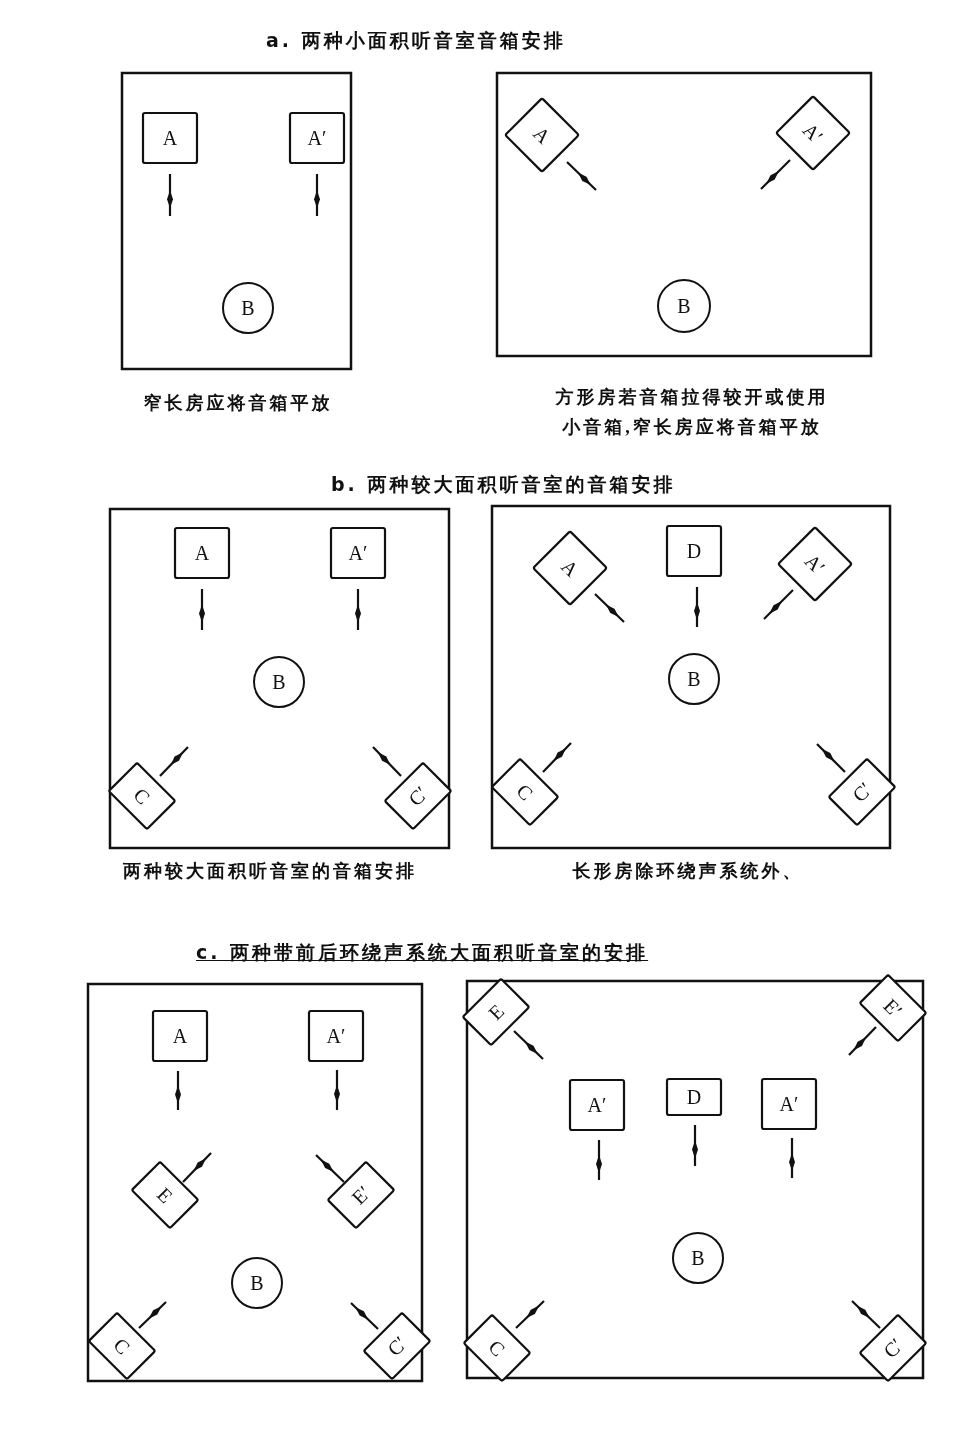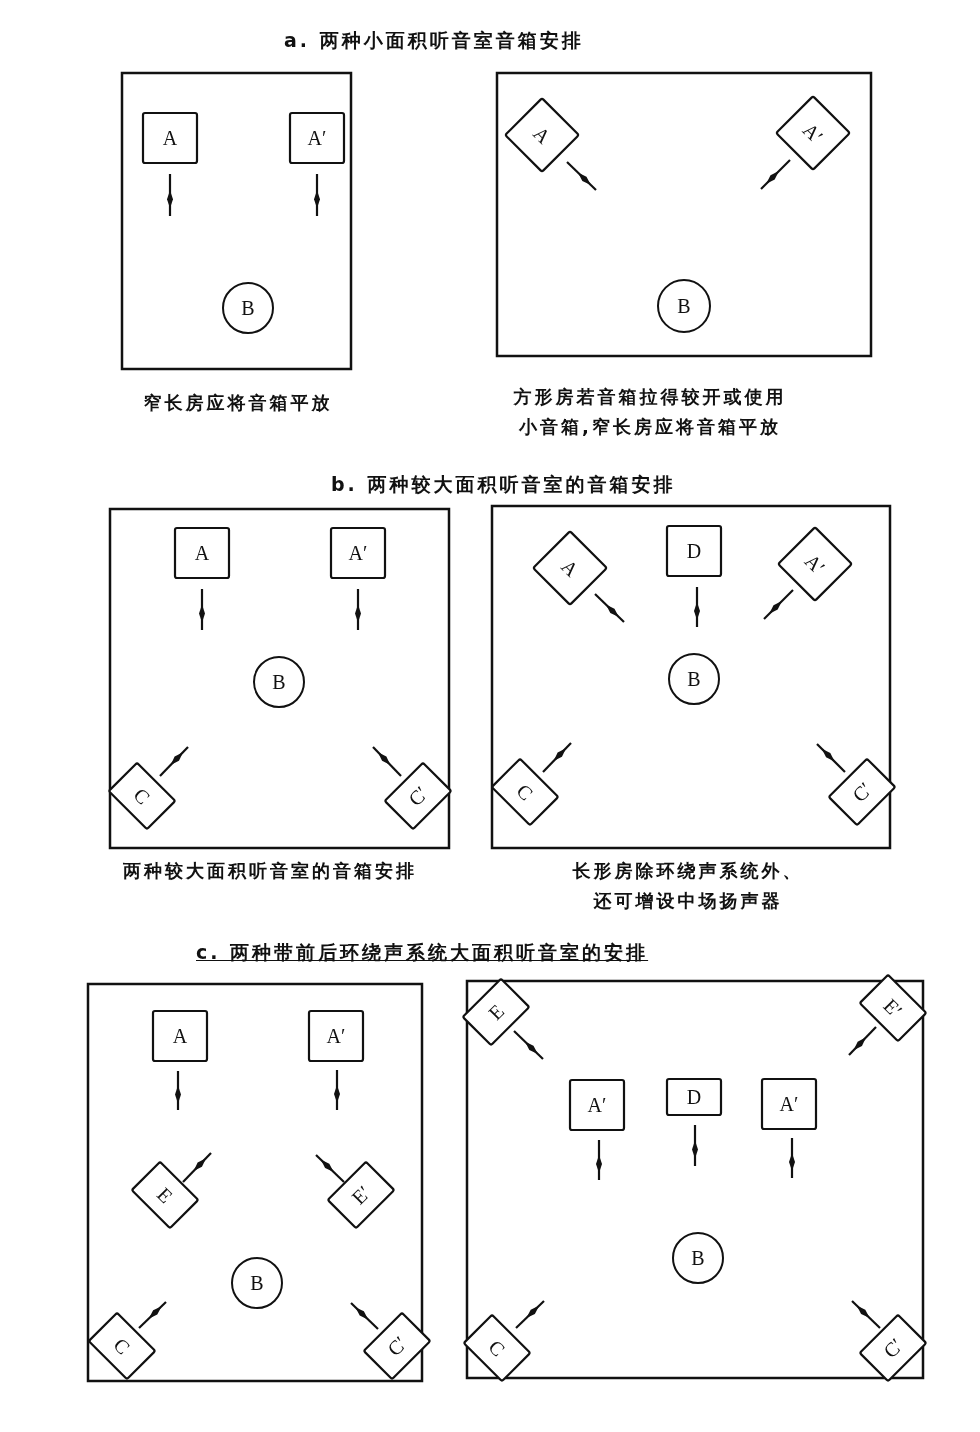--- a/index.html
+++ b/index.html
@@ -14,39 +14,38 @@
     .room { fill: none; stroke: #111; stroke-width: 2.5; }
     .spk { fill: #fff; stroke: #111; stroke-width: 2.2; }
     .lbl { font-family: "Liberation Serif", "DejaVu Serif", serif; font-size: 20px; fill: #111; }
     .listener { fill: #fff; stroke: #111; stroke-width: 2; }
     .arrow { stroke: #111; stroke-width: 2.2; }
   </style>
 </head>
 <body>
 
 <div id="titles">
-  <div class="title" style="left: 284px; top: 28px;">a. 两种小面积听音室音箱安排</div>
+  <div class="title" style="left: 266px; top: 28px;">a. 两种小面积听音室音箱安排</div>
   <div class="title" style="left: 310px; top: 472px; margin-left: 21px;">b. 两种较大面积听音室的音箱安排</div>
   <div class="title" style="left: 196px; top: 940px; text-decoration: underline;">c. 两种带前后环绕声系统大面积听音室的安排</div>
 </div>
 
 <div id="captions">
   <div class="caption" style="top: 388px; left: -12px; width: 500px;">
     <div>窄长房应将音箱平放</div>
   </div>
-  <div class="caption" style="top: 382px; left: 400px; width: 500px;">
+  <div class="caption" style="top: 382px; left: 442px; width: 500px; font-family: Liberation Serif, serif;">
     <div>方形房若音箱拉得较开或使用</div>
     <div>小音箱,窄长房应将音箱平放</div>
   </div>
   <div class="caption" style="top: 856px; left: 20px; width: 500px;">
     <div>两种较大面积听音室的音箱安排</div>
   </div>
   <div class="caption" style="top: 856px; left: 438px; width: 500px; font-family: Liberation Serif, serif;">
     <div>长形房除环绕声系统外、</div>
-    <div>还可增设中场扬声器</div>
   </div>
 </div>
 
 <svg id="diagram" width="980" height="1432" viewBox="0 0 980 1432" xmlns="http://www.w3.org/2000/svg">
   <defs>
     <marker id="arrowhead" viewBox="0 0 10 10" refX="5" refY="5" markerWidth="4" markerHeight="7" orient="auto">
       <path d="M0,5 L5,1 L10,5 L5,9 Z" fill="#111"></path>
     </marker>
   </defs>
   <g id="rooms-layer">

